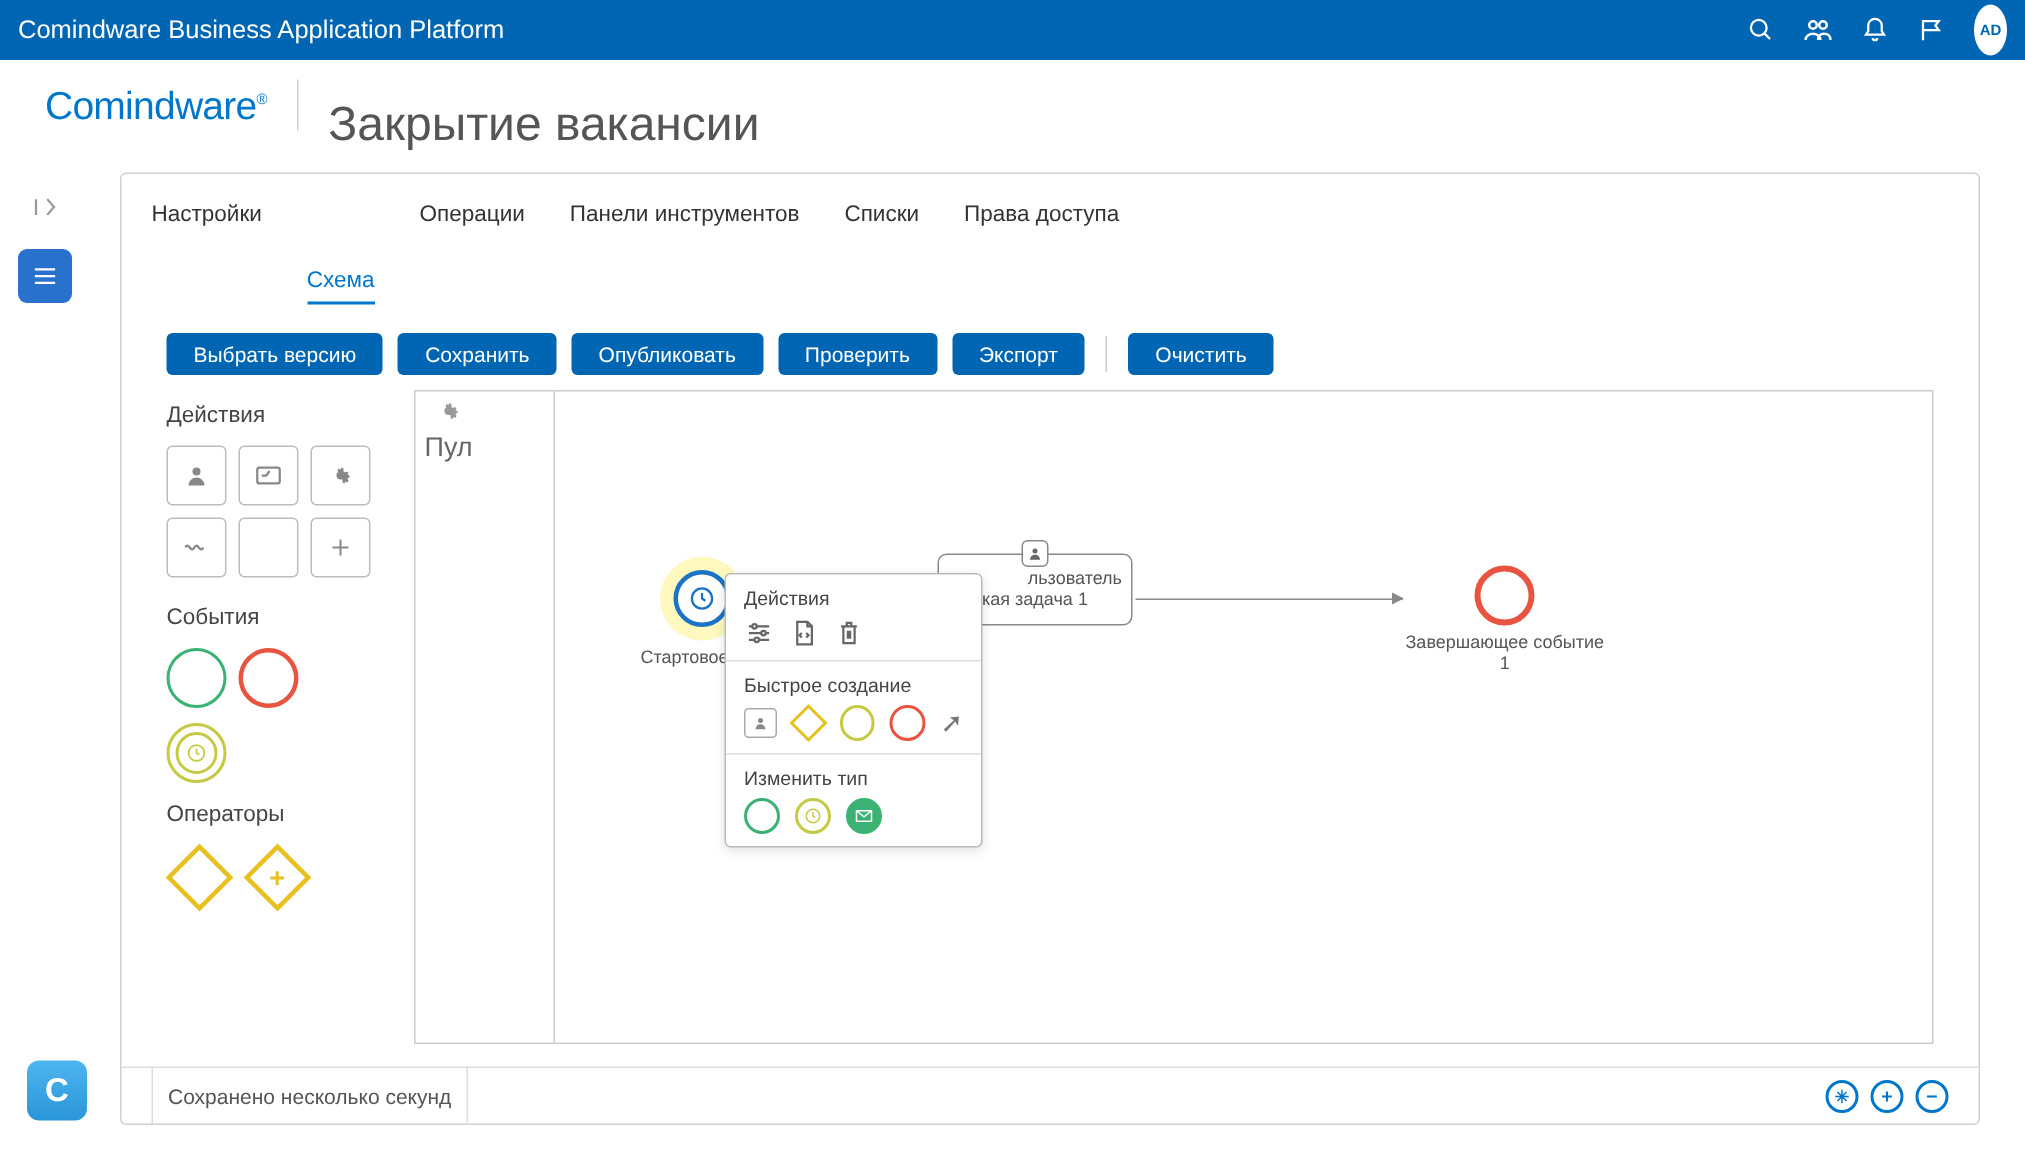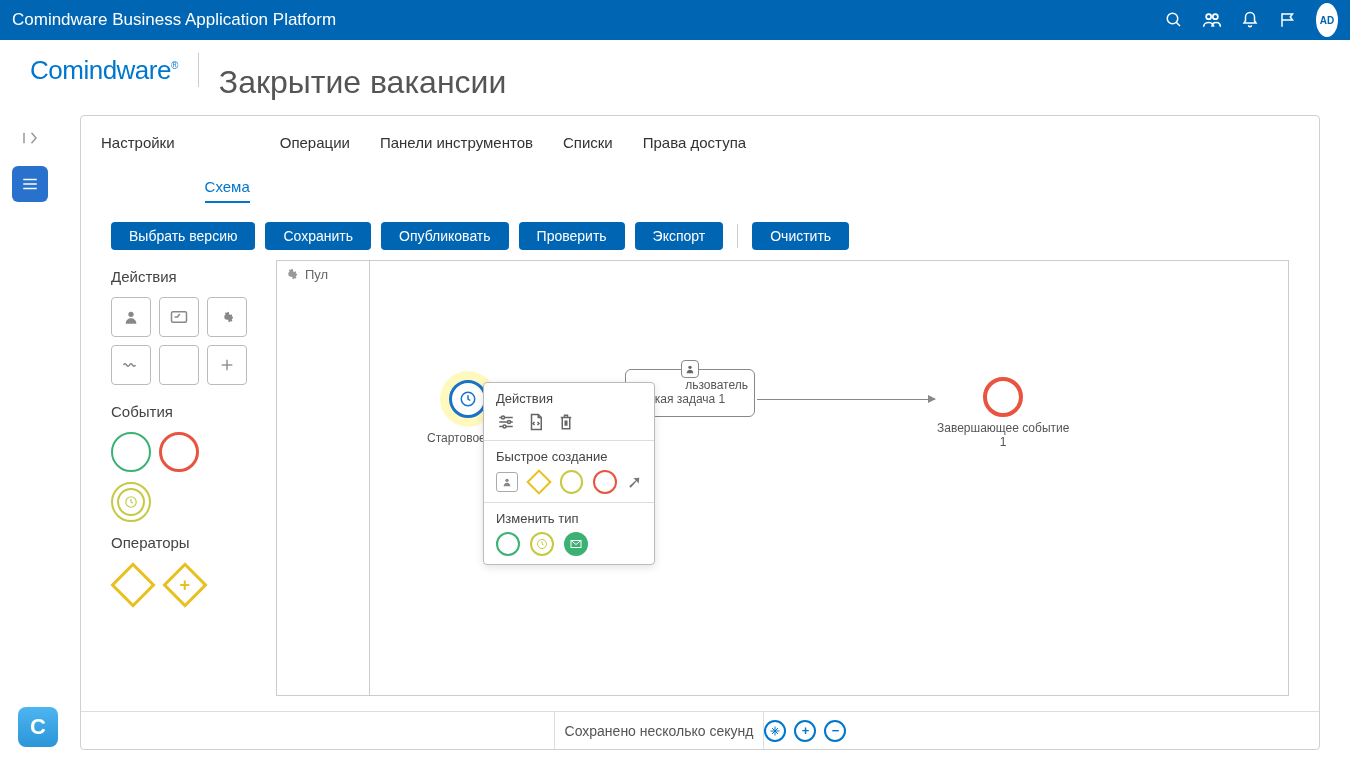--- a/index.html
+++ b/index.html
@@ -55,21 +55,21 @@
 .ev-green { border: 2px solid #3bb273; }
 .ev-red { border: 3px solid #e8543f; }
 .ev-yellow-double { width: 40px; height: 40px; border-radius: 50%; border: 2px solid #c5c943; display: flex; align-items: center; justify-content: center; }
 .ev-yellow-inner { width: 28px; height: 28px; border-radius: 50%; border: 2px solid #c5c943; display: flex; align-items: center; justify-content: center; color: #c5c943; }
 .diamond { width: 32px; height: 32px; transform: rotate(45deg); border: 3px solid #e8c020; cursor: pointer; display: flex; align-items: center; justify-content: center; }
 .diamond span { transform: rotate(-45deg); color: #e8c020; font-size: 18px; font-weight: bold; }
 .events-row, .operators-row { display: flex; gap: 8px; margin-bottom: 10px; }
 
 
 .canvas-wrapper { flex: 1; border: 1px solid #ccc; position: relative; background: #fff; }
-.pool-header { position: absolute; top: 5px; left: 6px; display: flex; align-items: center; gap: 6px; color: #666; font-size: 13px; }
+.pool-header { position: absolute; top: 5px; left: 6px; display: flex; align-items: center; gap: 6px; color: #666; font-size: 18px; flex-direction: column; }
 .pool-divider { position: absolute; left: 92px; top: 0; bottom: 0; width: 1px; background: #ccc; }
 
 
 .canvas-node { position: absolute; text-align: center; }
 .start-event { left: 150px; top: 110px; }
 .start-halo { width: 56px; height: 56px; border-radius: 50%; background: rgba(255,245,150,0.6); display: flex; align-items: center; justify-content: center; margin: 0 auto; }
 .start-circle { width: 38px; height: 38px; border-radius: 50%; border: 3px solid #1a73c7; display: flex; align-items: center; justify-content: center; background: #fff; color: #1a73c7; }
 .node-label { font-size: 12px; color: #555; margin-top: 4px; white-space: nowrap; }
 
 .task-node { left: 348px; top: 108px; width: 130px; }
@@ -97,21 +97,21 @@
 .mc-yellow { border: 2px solid #c5c943; color: #c5c943; }
 .mc-greenfill { border: 2px solid #3bb273; background: #3bb273; color: #fff; }
 .mini-box { width: 22px; height: 20px; border: 1px solid #aaa; border-radius: 3px; display: flex; align-items: center; justify-content: center; font-size: 11px; cursor: pointer; color: #888; }
 .mini-diamond { width: 18px; height: 18px; transform: rotate(45deg); cursor: pointer; }
 .md-yellow-b { border: 2px solid #e8c020; }
 .mc-yellow-e { border: 2px solid #c5c943; }
 .mc-red { border: 2px solid #e8543f; }
 .arrow-icon { font-size: 18px; color: #777; cursor: pointer; }
 
 
-.editor-footer { border-top: 1px solid #ddd; height: 38px; display: flex; align-items: center; justify-content: center; padding: 0 20px; gap: 0; }
+.editor-footer { border-top: 1px solid #ddd; height: 38px; display: flex; align-items: center; justify-content: space-between; padding: 0 20px; gap: 0; }
 .save-status { font-size: 14px; color: #555; padding-right: 10px; border-right: 1px solid #ddd; padding-left: 10px; border-left: 1px solid #ddd; height: 100%; display: flex; align-items: center; }
 .zoom-controls { display: flex; gap: 8px; }
 .zoom-btn { width: 22px; height: 22px; border: 2px solid #0077cc; border-radius: 50%; display: flex; align-items: center; justify-content: center; color: #0077cc; font-size: 13px; cursor: pointer; font-weight: bold; }
 
 
 .c-badge { position: absolute; left: 18px; bottom: 28px; width: 40px; height: 40px; border-radius: 8px; background: linear-gradient(180deg, #4db5f0, #2a95d8); color: #fff; font-size: 22px; font-weight: 700; display: flex; align-items: center; justify-content: center; cursor: pointer; }
 
 svg { display: block; }
 </style>
 </head>

